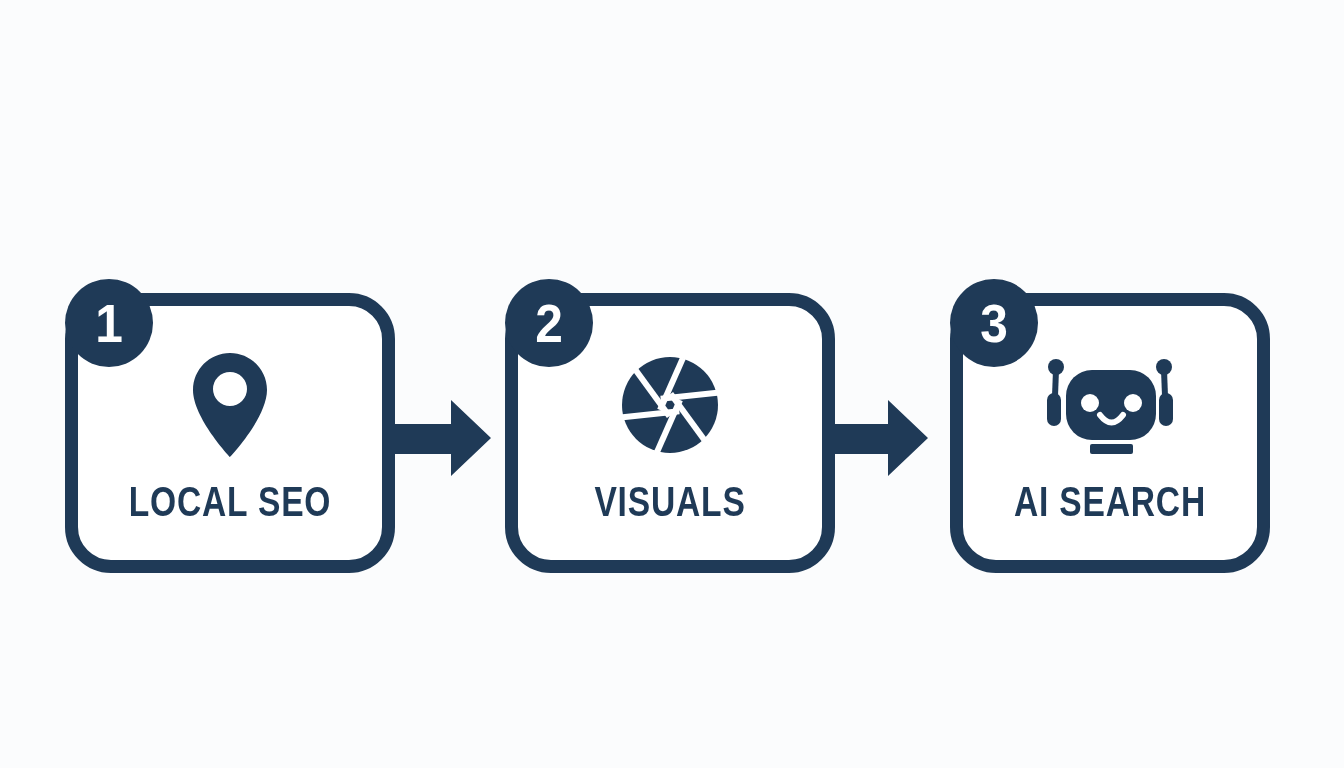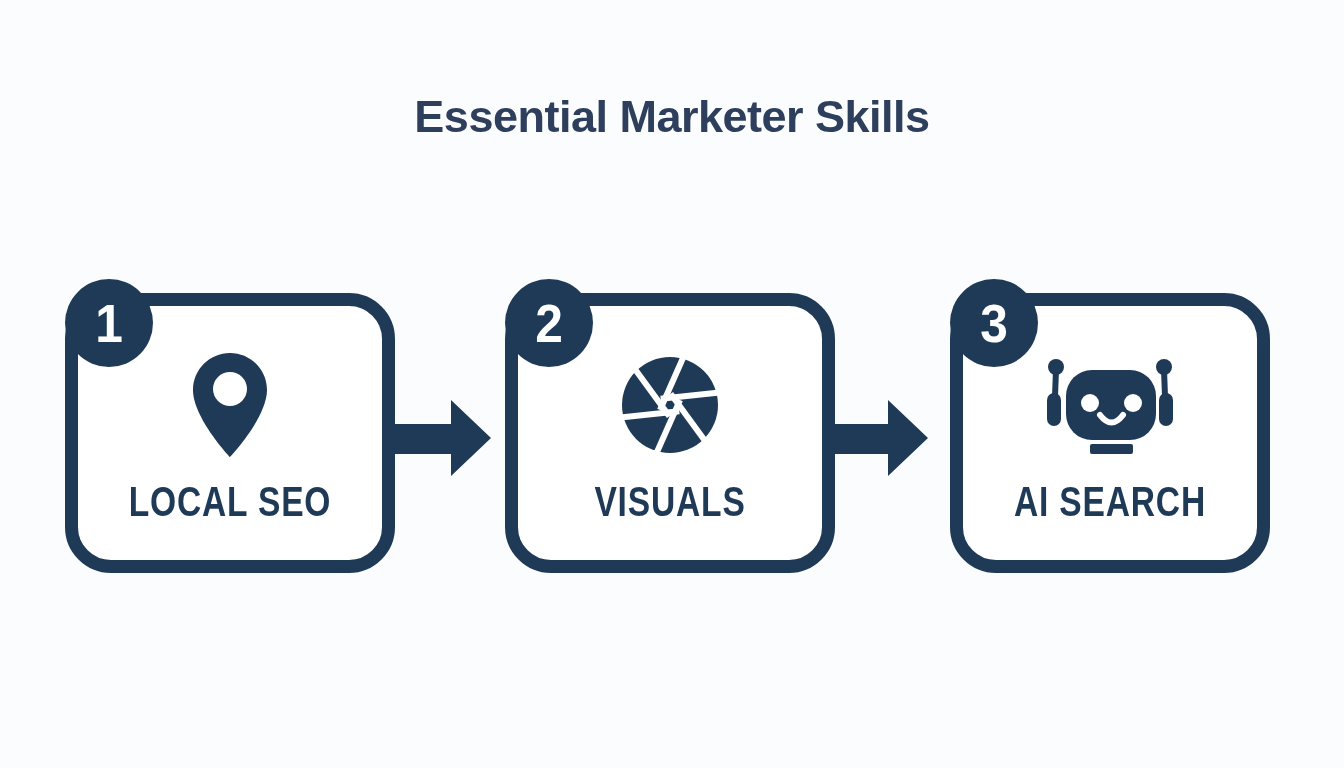--- a/index.html
+++ b/index.html
@@ -86,21 +86,20 @@
   .arrow1 { left: 393px; }
   .arrow2 { left: 830px; }
   .navy-fill { fill: #1f3a57; }
   .white-fill { fill: #ffffff; }
 </style>
 </head>
 <body>
 
 <div class="canvas">
 
-  <h1 class="title">Essential Marketer Skills</h1>
 
   <section class="card card1">
     <div class="badge">
       <span>1</span>
     </div>
     <div class="icon-wrap">
       <svg width="74" height="104" viewBox="0 0 74 104" aria-hidden="true">
         <path class="navy-fill" fill-rule="evenodd" d="M37,0 C16.6,0 0,16.6 0,37 C0,64.8 37,104 37,104 C37,104 74,64.8 74,37 C74,16.6 57.4,0 37,0 Z
              M37,19 a17,17 0 1,0 0,34 a17,17 0 1,0 0,-34 Z"></path>
       </svg>

